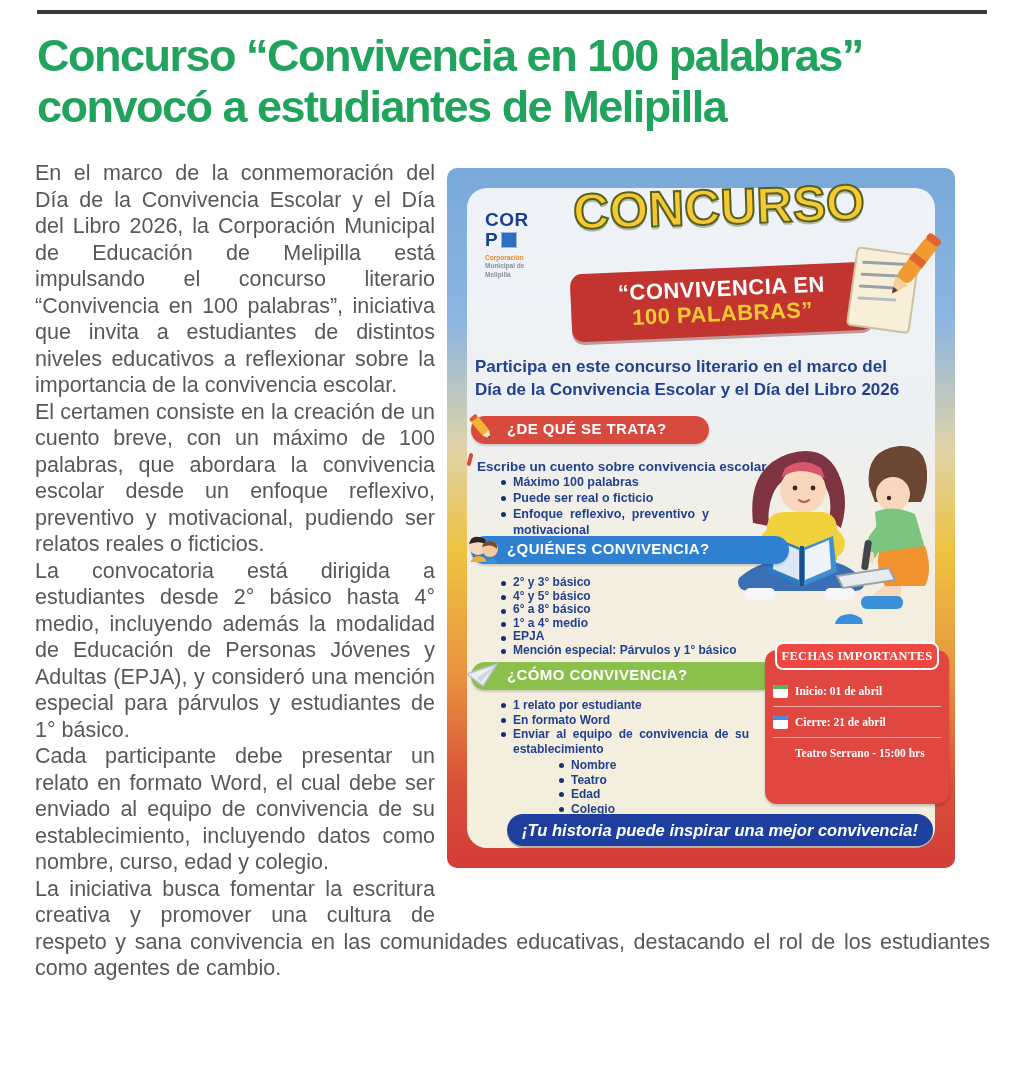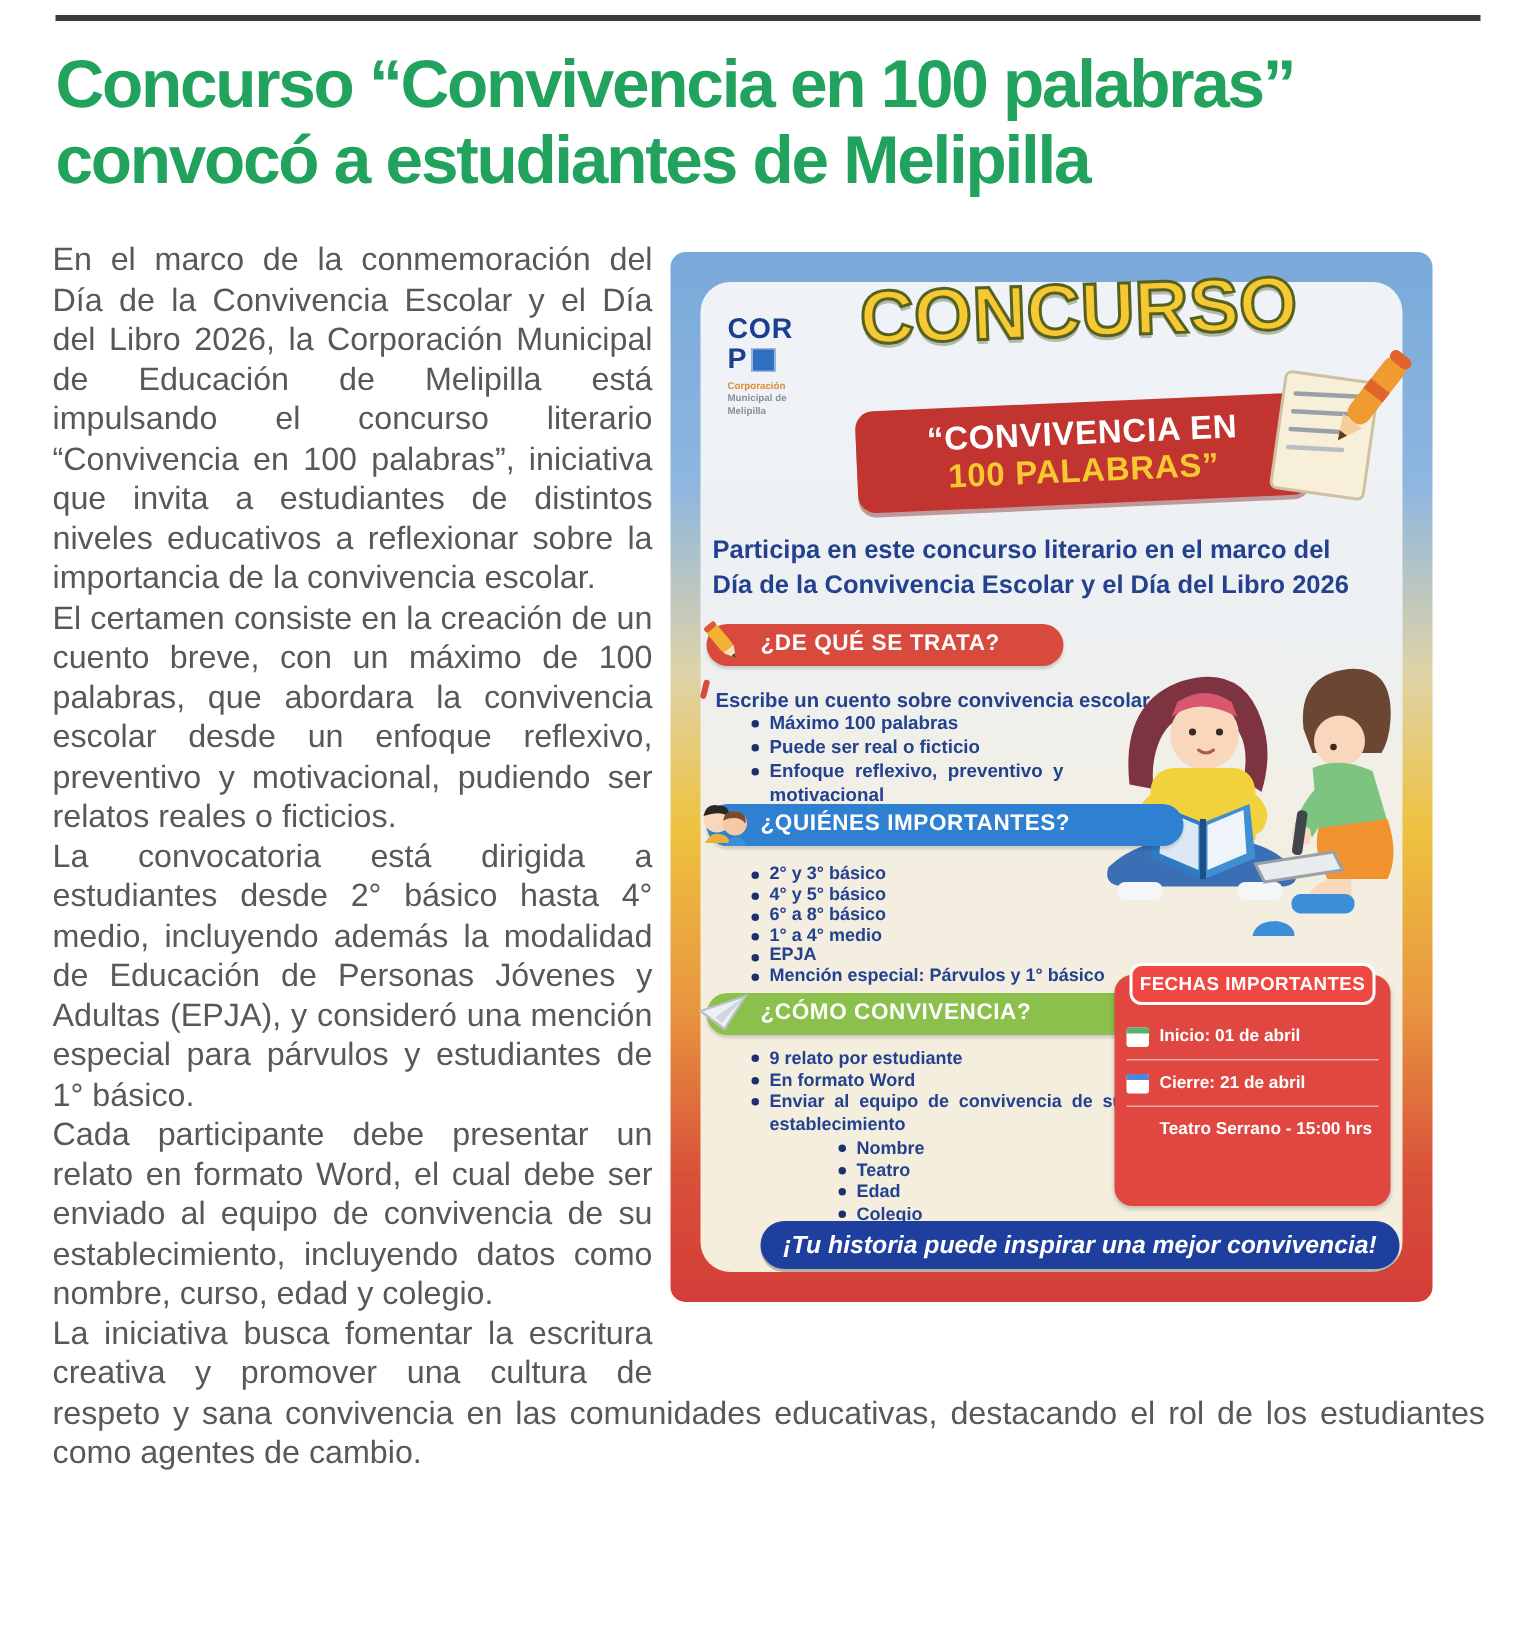--- a/index.html
+++ b/index.html
@@ -58,22 +58,22 @@
   ul.blist li{position:relative;padding-left:14px;}
   ul.blist li::before{content:"";position:absolute;left:2px;top:.45em;width:5px;height:5px;border-radius:50%;background:#1d2f6e;}
   .about-bullets{left:32px;top:286px;width:210px;font-size:12.5px;line-height:16px;}
   .who-bullets{left:32px;top:388px;width:260px;font-size:12px;line-height:13.6px;}
   .how-bullets{left:32px;top:510px;width:250px;font-size:12px;line-height:14.5px;}
   .how-sub{position:absolute;left:90px;top:570px;width:160px;font-size:12px;line-height:14.5px;color:#5b3aa0;}
   .how-sub li::before{background:#5b3aa0;}
 
   .kids{position:absolute;right:2px;top:240px;}
 
-  .dates{position:absolute;left:276px;top:462px;width:184px;height:154px;background:#e04740;
-         border-radius:12px;box-shadow:0 2px 3px rgba(0,0,0,.2);}
+  .dates{position:absolute;left:298px;top:462px;width:184px;height:154px;background:#e04740;
+         border-radius:12px;box-shadow:0 2px 3px rgba(0,0,0,.2);font-family:Liberation Serif, serif;}
   .dates-head{position:absolute;left:10px;top:-8px;right:10px;height:24px;background:#ef4843;
          border:2px solid #ffffff;border-radius:8px;color:#fff;font-weight:800;font-size:12.5px;
          display:flex;align-items:center;justify-content:center;letter-spacing:.3px;}
   .dates-rows{position:absolute;left:8px;right:8px;top:26px;}
   .drow{display:flex;align-items:center;gap:7px;height:30px;color:#ffffff;font-weight:800;font-size:11.5px;
         border-bottom:1px solid rgba(255,255,255,.55);}
   .drow:last-child{border-bottom:none;}
   .cal{width:15px;height:13px;background:#fff;border-radius:2px;position:relative;flex:0 0 auto;}
   .cal::before{content:"";position:absolute;left:0;top:0;right:0;height:4px;border-radius:2px 2px 0 0;}
   .cal.g::before{background:#57b06a;}
@@ -200,40 +200,40 @@
 
           <div class="pill sec-who">
             <svg class="pic" width="36" height="36" viewBox="0 0 36 36">
               <circle cx="13" cy="14" r="9" fill="#f9d7bd"></circle>
               <path d="M4 12 Q6 3 14 5 Q22 5 21 13 Q16 8 4 12 Z" fill="#2c2620"></path>
               <circle cx="25" cy="17" r="8" fill="#f6c9a4"></circle>
               <path d="M17 15 Q18 8 26 9 Q33 10 32 17 Q27 11 17 15 Z" fill="#7a4a2a"></path>
               <path d="M5 30 Q9 23 14 24 Q20 24 22 30 Z" fill="#e8b13a"></path>
               <path d="M19 32 Q22 26 26 26 Q31 26 33 32 Z" fill="#3a8fd8"></path>
             </svg>
-            <span>¿QUIÉNES IMPORTANTES?</span>
+            <span>¿QUIÉNES CONVIVENCIA?</span>
           </div>
           <ul class="blist who-bullets">
             <li>2° y 3° básico</li>
             <li>4° y 5° básico</li>
             <li>6° a 8° básico</li>
             <li>1° a 4° medio</li>
             <li>EPJA</li>
             <li>Mención especial: Párvulos y 1° básico</li>
           </ul>
 
           <div class="pill sec-how">
             <svg class="pic" width="36" height="36" viewBox="0 0 36 36">
               <polygon points="2,16 32,6 18,28" fill="#eef1f4" stroke="#b9c0c8" stroke-width="1.5"></polygon>
               <polygon points="12,20 32,6 16,24" fill="#cfd6dd"></polygon>
             </svg>
             <span>¿CÓMO CONVIVENCIA?</span>
           </div>
           <ul class="blist how-bullets">
-            <li>9 relato por estudiante</li>
+            <li>1 relato por estudiante</li>
             <li>En formato Word</li>
             <li>Enviar al equipo de convivencia de su establecimiento</li>
           </ul>
           <ul class="blist how-sub">
             <li>Nombre</li>
             <li>Teatro</li>
             <li>Edad</li>
             <li>Colegio</li>
           </ul>
 

